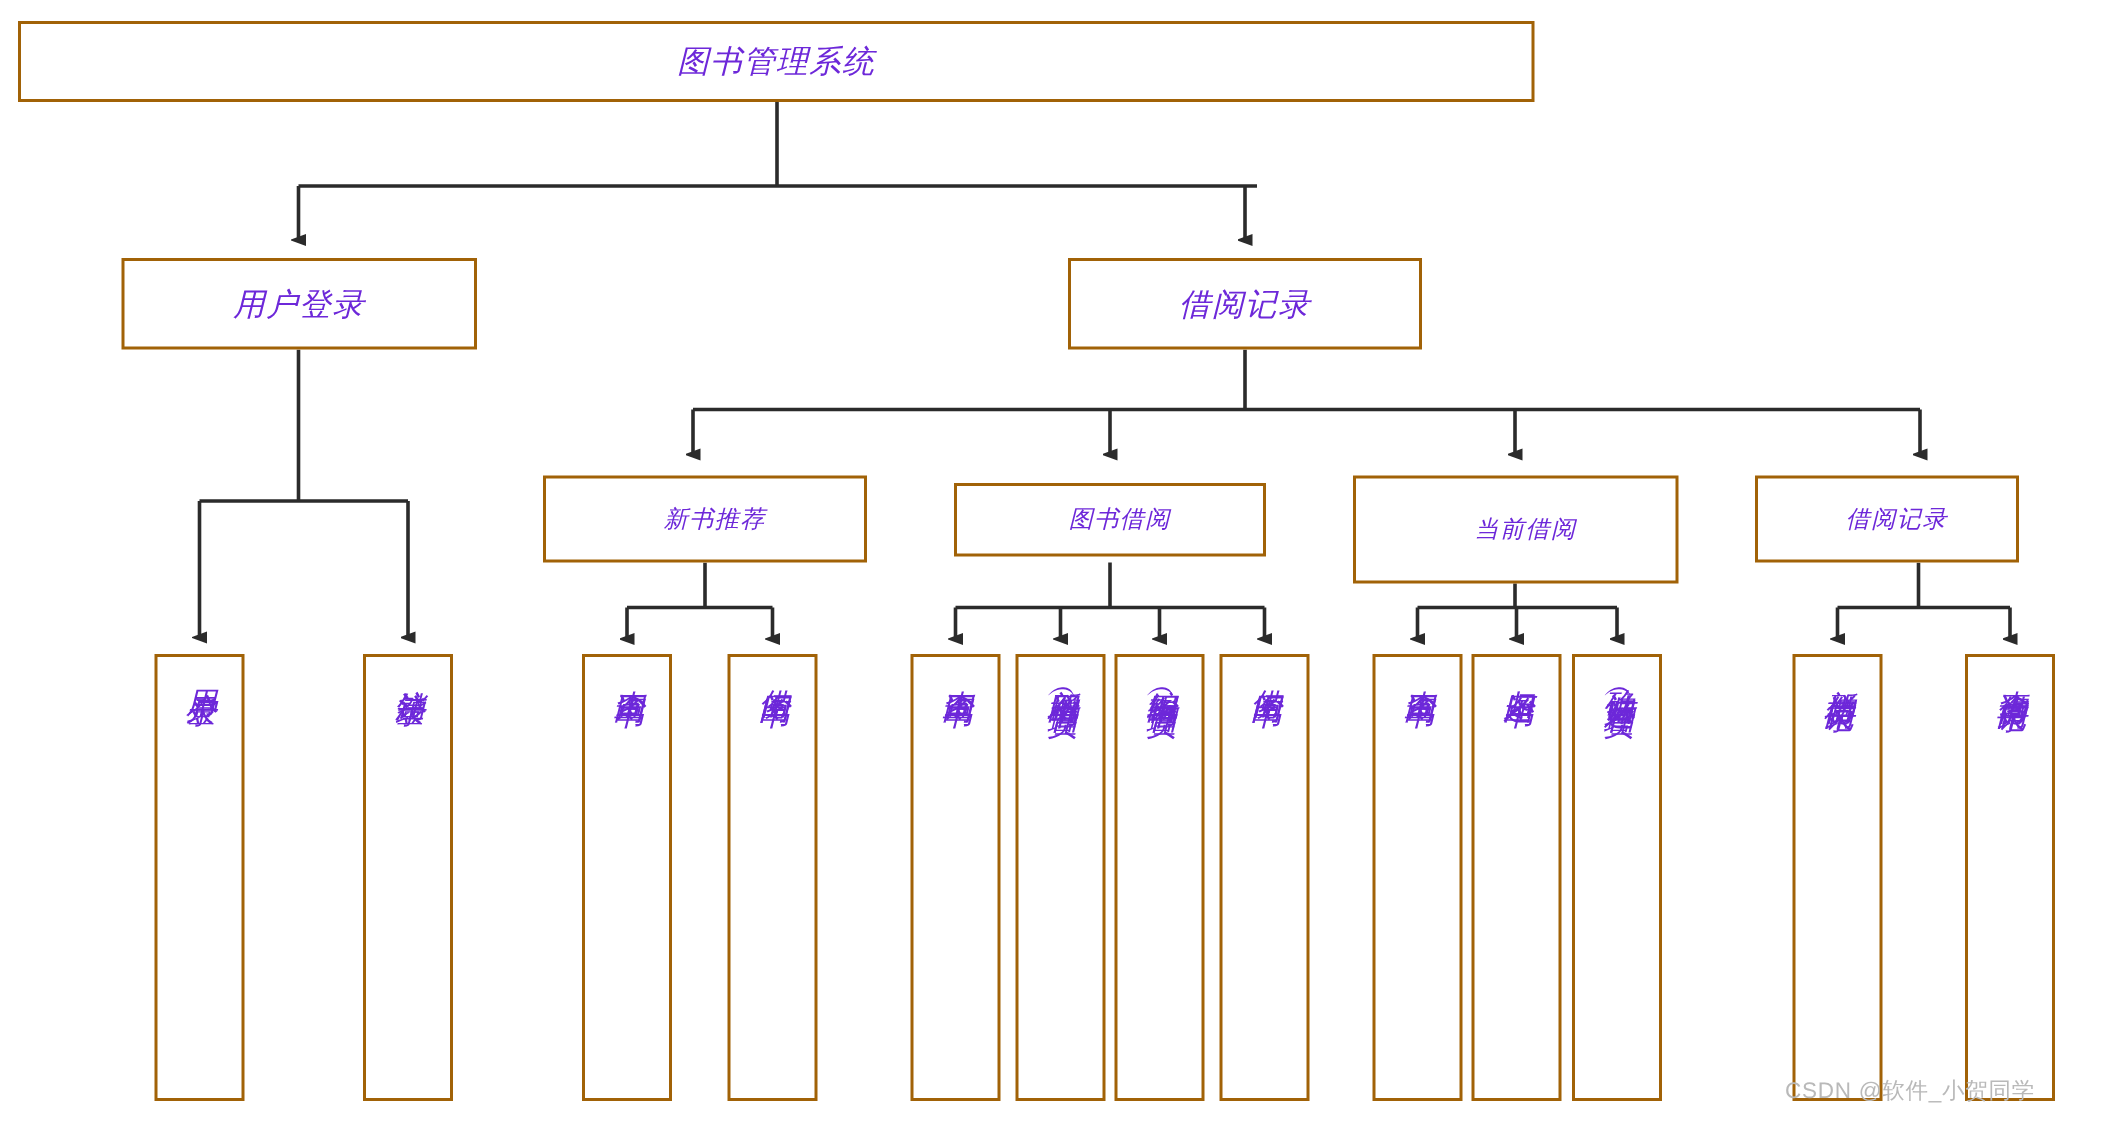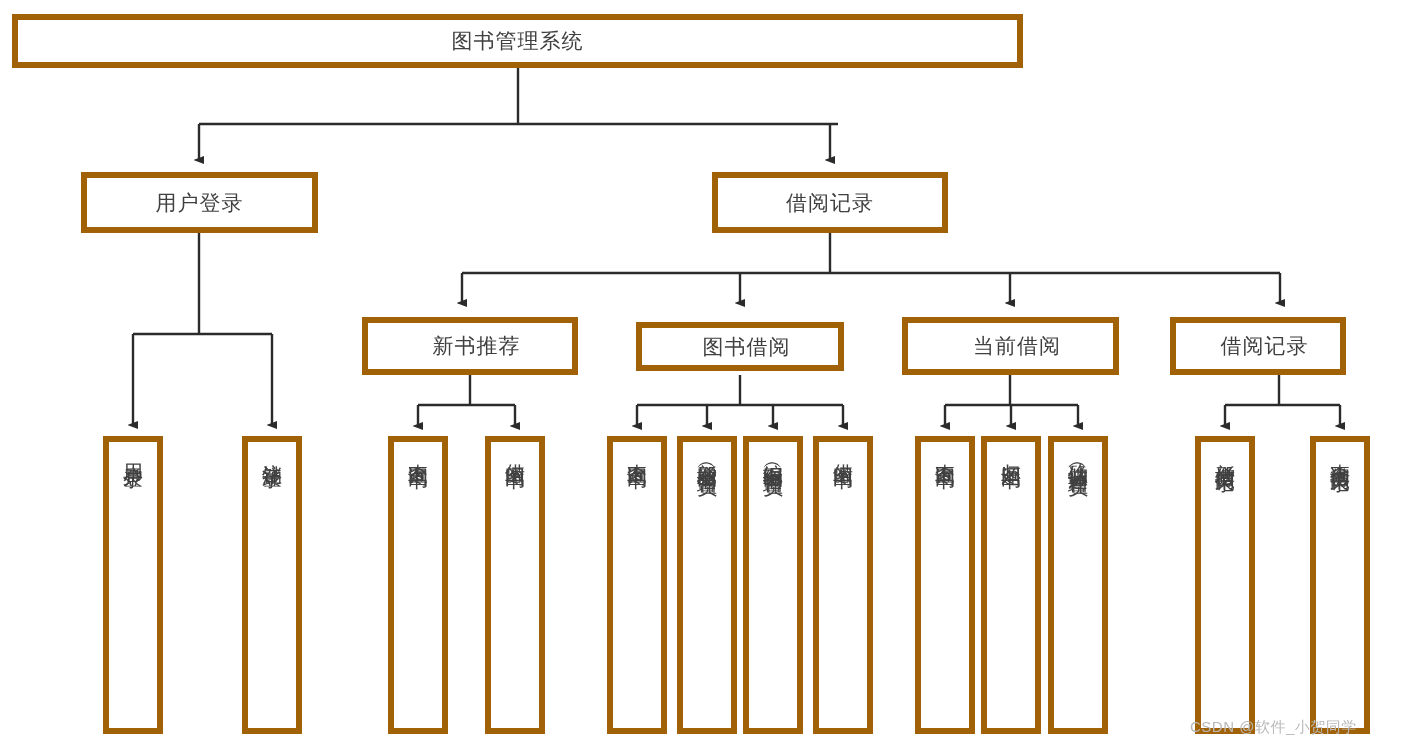--- a/index.html
+++ b/index.html
@@ -22,29 +22,30 @@
     left: 0;
     top: 0;
     width: 1405px;
     height: 747px;
     pointer-events: none;
   }
   .node {
     position: absolute;
     box-sizing: border-box;
     background: #ffffff;
-    border: 6px solid #a16207;
+    border: 2px solid #a16207;
     display: flex;
     align-items: center;
     justify-content: center;
-    color: #404040;
+    color: #6d28d9;
+    font-style: italic;
   }
   .node.level0 { font-size: 21px; }
   .node.level1 { font-size: 21px; }
-  .node.level2 { font-size: 21px; padding-left: 13px; }
+  .node.level2 { font-size: 16px; padding-left: 13px; }
   .node.leaf {
     font-size: 20px;
     align-items: flex-start;
     justify-content: center;
     padding-top: 6px;
   }
   .vtext {
     writing-mode: vertical-rl;
     text-orientation: upright;
     letter-spacing: 2px;
@@ -132,21 +133,21 @@
   </div>
 
   <div class="node level2" style="left:362px; top:317px; width:216px; height:58px;">
     <span class="htext">新书推荐</span>
   </div>
 
   <div class="node level2" style="left:636px; top:322px; width:208px; height:49px;">
     <span class="htext">图书借阅</span>
   </div>
 
-  <div class="node level2" style="left:902px; top:317px; width:217px; height:58px;">
+  <div class="node level2" style="left:902px; top:317px; width:217px; height:72px;">
     <span class="htext">当前借阅</span>
   </div>
 
   <div class="node level2" style="left:1170px; top:317px; width:176px; height:58px;">
     <span class="htext">借阅记录</span>
   </div>
 
   <div class="node leaf" style="left:103px; top:436px; width:60px; height:298px;">
     <span class="vtext">用户登录</span>
   </div>

